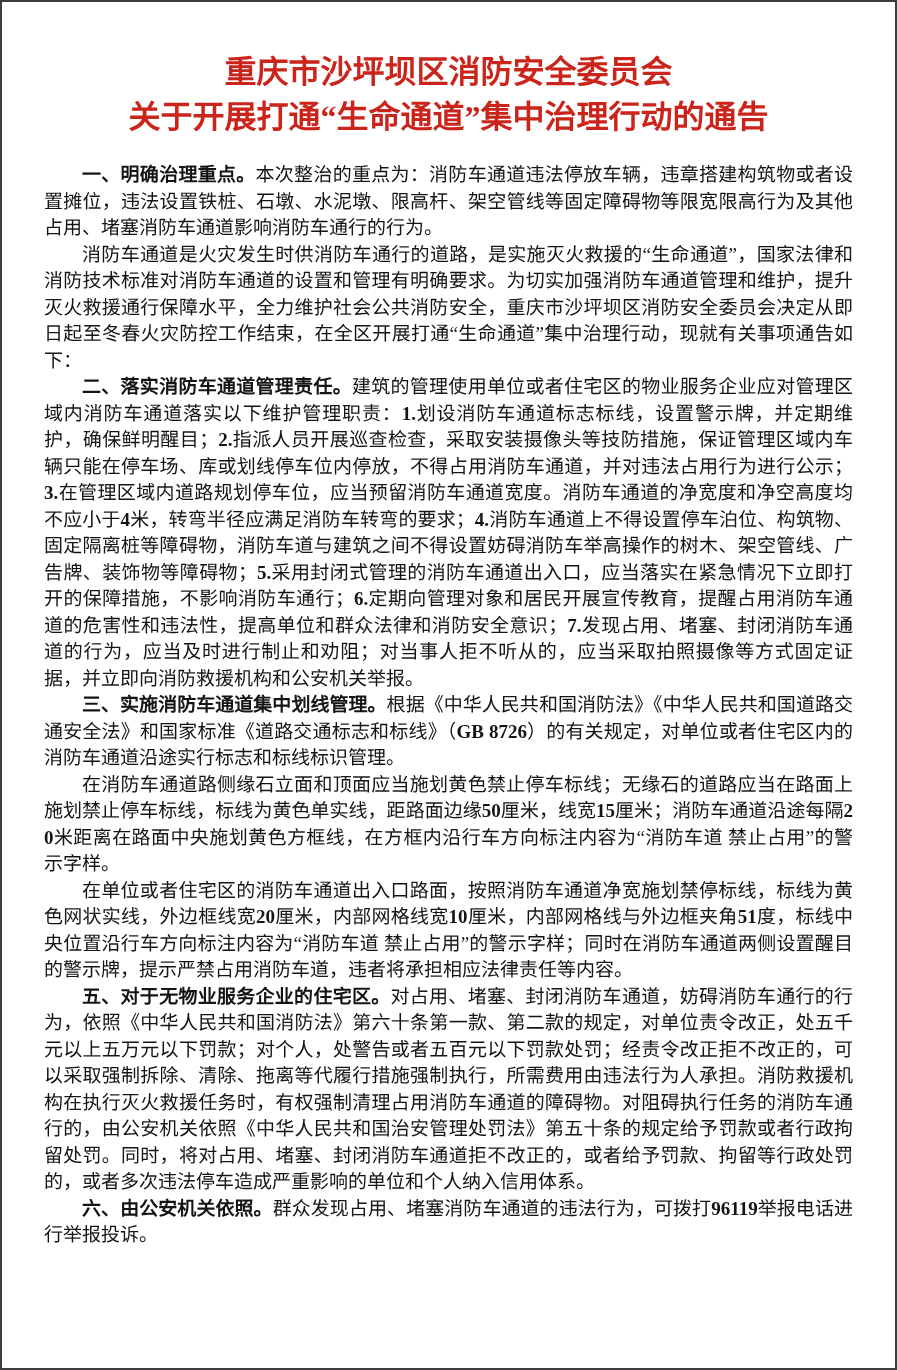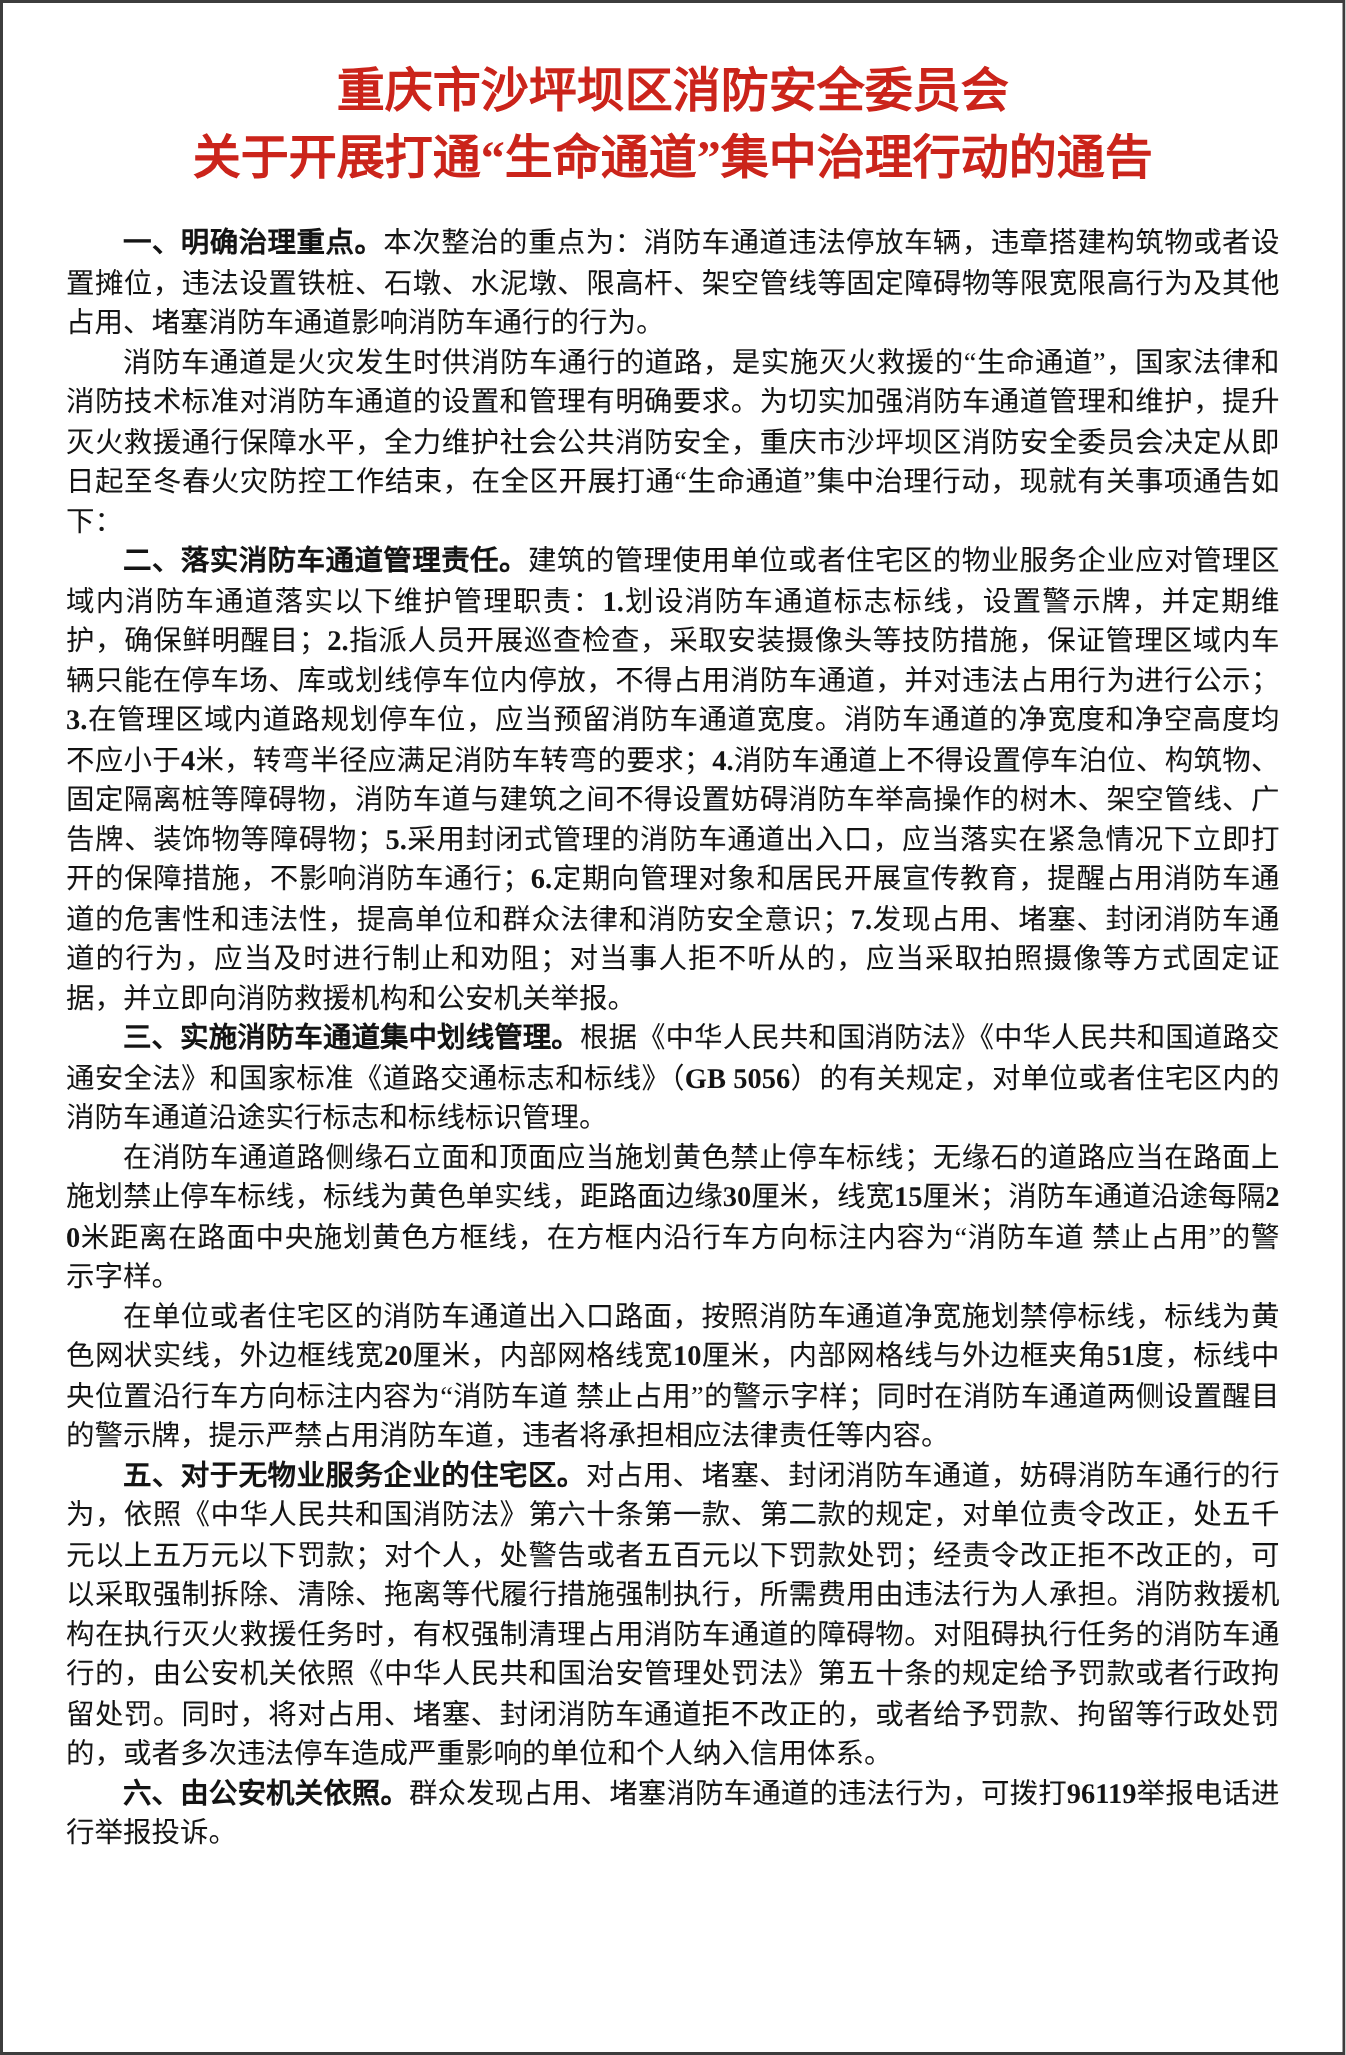--- a/index.html
+++ b/index.html
@@ -15,21 +15,21 @@
   }
   .title{
     margin:0;
     text-align:center;
     font-weight:bold;
     color:var(--accent,#cb241b);
     font-size:32px;
     line-height:45px;
     font-family:"Liberation Serif","DejaVu Serif",serif;
   }
-  .title.first{padding-top:36px;}
+  .title.first{padding-top:48px;}
   .doc-body{
     margin:22px 42px 0 42px;
     font-size:19px;
     line-height:26.5px;
     text-align:justify;
     text-justify:inter-character;
   }
   .doc-body p{margin:0;text-indent:2em;word-break:break-all;}
   .lead{
     font-family:"Liberation Sans","DejaVu Sans",sans-serif;
@@ -41,20 +41,20 @@
 <body>
 
 <div class="page">
   <h1 class="title first">重庆市沙坪坝区消防安全委员会</h1>
   <h1 class="title">关于开展打通“生命通道”集中治理行动的通告</h1>
 
   <div class="doc-body" id="doc-body">
       <p><span class="lead">一、明确治理重点。</span>本次整治的重点为：消防车通道违法停放车辆，违章搭建构筑物或者设置摊位，违法设置铁桩、石墩、水泥墩、限高杆、架空管线等固定障碍物等限宽限高行为及其他占用、堵塞消防车通道影响消防车通行的行为。</p>
       <p>消防车通道是火灾发生时供消防车通行的道路，是实施灭火救援的“生命通道”，国家法律和消防技术标准对消防车通道的设置和管理有明确要求。为切实加强消防车通道管理和维护，提升灭火救援通行保障水平，全力维护社会公共消防安全，重庆市沙坪坝区消防安全委员会决定从即日起至冬春火灾防控工作结束，在全区开展打通“生命通道”集中治理行动，现就有关事项通告如下：</p>
       <p><span class="lead">二、落实消防车通道管理责任。</span>建筑的管理使用单位或者住宅区的物业服务企业应对管理区域内消防车通道落实以下维护管理职责：<b class="num">1.</b>划设消防车通道标志标线，设置警示牌，并定期维护，确保鲜明醒目；<b class="num">2.</b>指派人员开展巡查检查，采取安装摄像头等技防措施，保证管理区域内车辆只能在停车场、库或划线停车位内停放，不得占用消防车通道，并对违法占用行为进行公示；<b class="num">3.</b>在管理区域内道路规划停车位，应当预留消防车通道宽度。消防车通道的净宽度和净空高度均不应小于<b class="num">4</b>米，转弯半径应满足消防车转弯的要求；<b class="num">4.</b>消防车通道上不得设置停车泊位、构筑物、固定隔离桩等障碍物，消防车道与建筑之间不得设置妨碍消防车举高操作的树木、架空管线、广告牌、装饰物等障碍物；<b class="num">5.</b>采用封闭式管理的消防车通道出入口，应当落实在紧急情况下立即打开的保障措施，不影响消防车通行；<b class="num">6.</b>定期向管理对象和居民开展宣传教育，提醒占用消防车通道的危害性和违法性，提高单位和群众法律和消防安全意识；<b class="num">7.</b>发现占用、堵塞、封闭消防车通道的行为，应当及时进行制止和劝阻；对当事人拒不听从的，应当采取拍照摄像等方式固定证据，并立即向消防救援机构和公安机关举报。</p>
-      <p><span class="lead">三、实施消防车通道集中划线管理。</span>根据《中华人民共和国消防法》《中华人民共和国道路交通安全法》和国家标准《道路交通标志和标线》（<b class="num">GB 5056</b>）的有关规定，对单位或者住宅区内的消防车通道沿途实行标志和标线标识管理。</p>
-      <p>在消防车通道路侧缘石立面和顶面应当施划黄色禁止停车标线；无缘石的道路应当在路面上施划禁止停车标线，标线为黄色单实线，距路面边缘<b class="num">30</b>厘米，线宽<b class="num">15</b>厘米；消防车通道沿途每隔<b class="num">20</b>米距离在路面中央施划黄色方框线，在方框内沿行车方向标注内容为“消防车道 禁止占用”的警示字样。</p>
+      <p><span class="lead">三、实施消防车通道集中划线管理。</span>根据《中华人民共和国消防法》《中华人民共和国道路交通安全法》和国家标准《道路交通标志和标线》（<b class="num">GB 8726</b>）的有关规定，对单位或者住宅区内的消防车通道沿途实行标志和标线标识管理。</p>
+      <p>在消防车通道路侧缘石立面和顶面应当施划黄色禁止停车标线；无缘石的道路应当在路面上施划禁止停车标线，标线为黄色单实线，距路面边缘<b class="num">50</b>厘米，线宽<b class="num">15</b>厘米；消防车通道沿途每隔<b class="num">20</b>米距离在路面中央施划黄色方框线，在方框内沿行车方向标注内容为“消防车道 禁止占用”的警示字样。</p>
       <p>在单位或者住宅区的消防车通道出入口路面，按照消防车通道净宽施划禁停标线，标线为黄色网状实线，外边框线宽<b class="num">20</b>厘米，内部网格线宽<b class="num">10</b>厘米，内部网格线与外边框夹角<b class="num">51</b>度，标线中央位置沿行车方向标注内容为“消防车道 禁止占用”的警示字样；同时在消防车通道两侧设置醒目的警示牌，提示严禁占用消防车道，违者将承担相应法律责任等内容。</p>
       <p><span class="lead">五、对于无物业服务企业的住宅区。</span>对占用、堵塞、封闭消防车通道，妨碍消防车通行的行为，依照《中华人民共和国消防法》第六十条第一款、第二款的规定，对单位责令改正，处五千元以上五万元以下罚款；对个人，处警告或者五百元以下罚款处罚；经责令改正拒不改正的，可以采取强制拆除、清除、拖离等代履行措施强制执行，所需费用由违法行为人承担。消防救援机构在执行灭火救援任务时，有权强制清理占用消防车通道的障碍物。对阻碍执行任务的消防车通行的，由公安机关依照《中华人民共和国治安管理处罚法》第五十条的规定给予罚款或者行政拘留处罚。同时，将对占用、堵塞、封闭消防车通道拒不改正的，或者给予罚款、拘留等行政处罚的，或者多次违法停车造成严重影响的单位和个人纳入信用体系。</p>
       <p><span class="lead">六、由公安机关依照。</span>群众发现占用、堵塞消防车通道的违法行为，可拨打<b class="num">96119</b>举报电话进行举报投诉。</p>
     </div>
 
 </div>
 
 </body></html>

